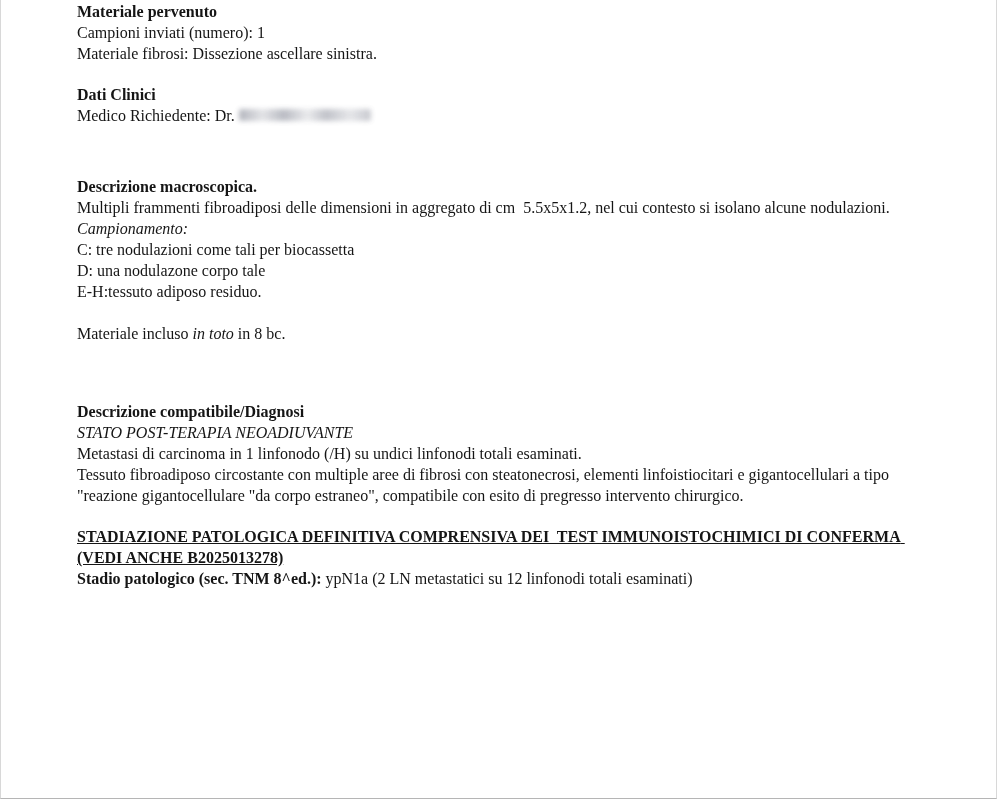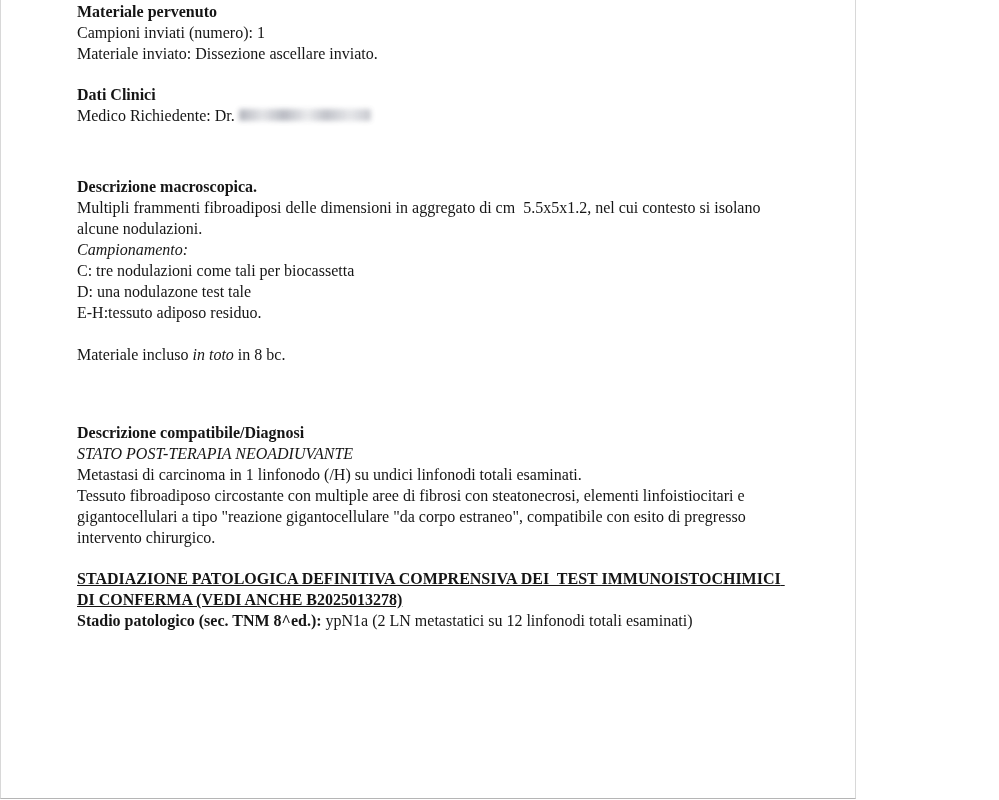--- a/index.html
+++ b/index.html
@@ -2,21 +2,21 @@
 <html><head>
 <meta charset="utf-8">
 <style>
   html, body {
     margin: 0;
     padding: 0;
     background: #ffffff;
   }
   .page {
     position: relative;
-    width: 856px;
+    width: 997px;
     height: 799px;
     border-left: 1px solid #d8d8d8;
     border-right: 1px solid #d8d8d8;
     border-bottom: 1px solid #b5b5b5;
     background: #ffffff;
     overflow: hidden;
     box-sizing: border-box;
     font-family: "Liberation Serif", "DejaVu Serif", serif;
     font-size: 16px;
     line-height: 21px;
@@ -63,30 +63,30 @@
   }
 </style>
 </head>
 <body>
 
 <div class="page">
   <div class="doc">
 
     <p class="heading">Materiale pervenuto</p>
     <p>Campioni inviati (numero): 1</p>
-    <p>Materiale inviato: Dissezione ascellare inviato.</p>
+    <p>Materiale fibrosi: Dissezione ascellare sinistra.</p>
 
     <p class="heading gap-small">Dati Clinici</p>
     <p><span>Medico Richiedente: Dr.</span><span class="redacted"></span></p>
 
     <p class="heading gap-medium">Descrizione macroscopica.</p>
     <p>Multipli frammenti fibroadiposi delle dimensioni in aggregato di cm  5.5x5x1.2, nel cui contesto si isolano alcune nodulazioni.</p>
     <p class="italic">Campionamento:</p>
     <p>C: tre nodulazioni come tali per biocassetta</p>
-    <p>D: una nodulazone test tale</p>
+    <p>D: una nodulazone corpo tale</p>
     <p>E-H:tessuto adiposo residuo.</p>
     <p class="gap-line"><span>Materiale incluso </span><span class="italic">in toto</span><span> in 8 bc.</span></p>
 
     <p class="heading gap-large">Descrizione compatibile/Diagnosi</p>
     <p class="italic">STATO POST-TERAPIA NEOADIUVANTE</p>
     <p>Metastasi di carcinoma in 1 linfonodo (/H) su undici linfonodi totali esaminati.</p>
     <p>Tessuto fibroadiposo circostante con multiple aree di fibrosi con steatonecrosi, elementi linfoistiocitari e gigantocellulari a tipo "reazione gigantocellulare "da corpo estraneo", compatibile con esito di pregresso intervento chirurgico.</p>
 
     <p class="stadiazione-heading gap-small">STADIAZIONE PATOLOGICA DEFINITIVA COMPRENSIVA DEI  TEST IMMUNOISTOCHIMICI DI CONFERMA (VEDI ANCHE B2025013278)</p>
     <p><span class="heading">Stadio patologico (sec. TNM 8^ed.):</span><span> ypN1a (2 LN metastatici su 12 linfonodi totali esaminati)</span></p>

